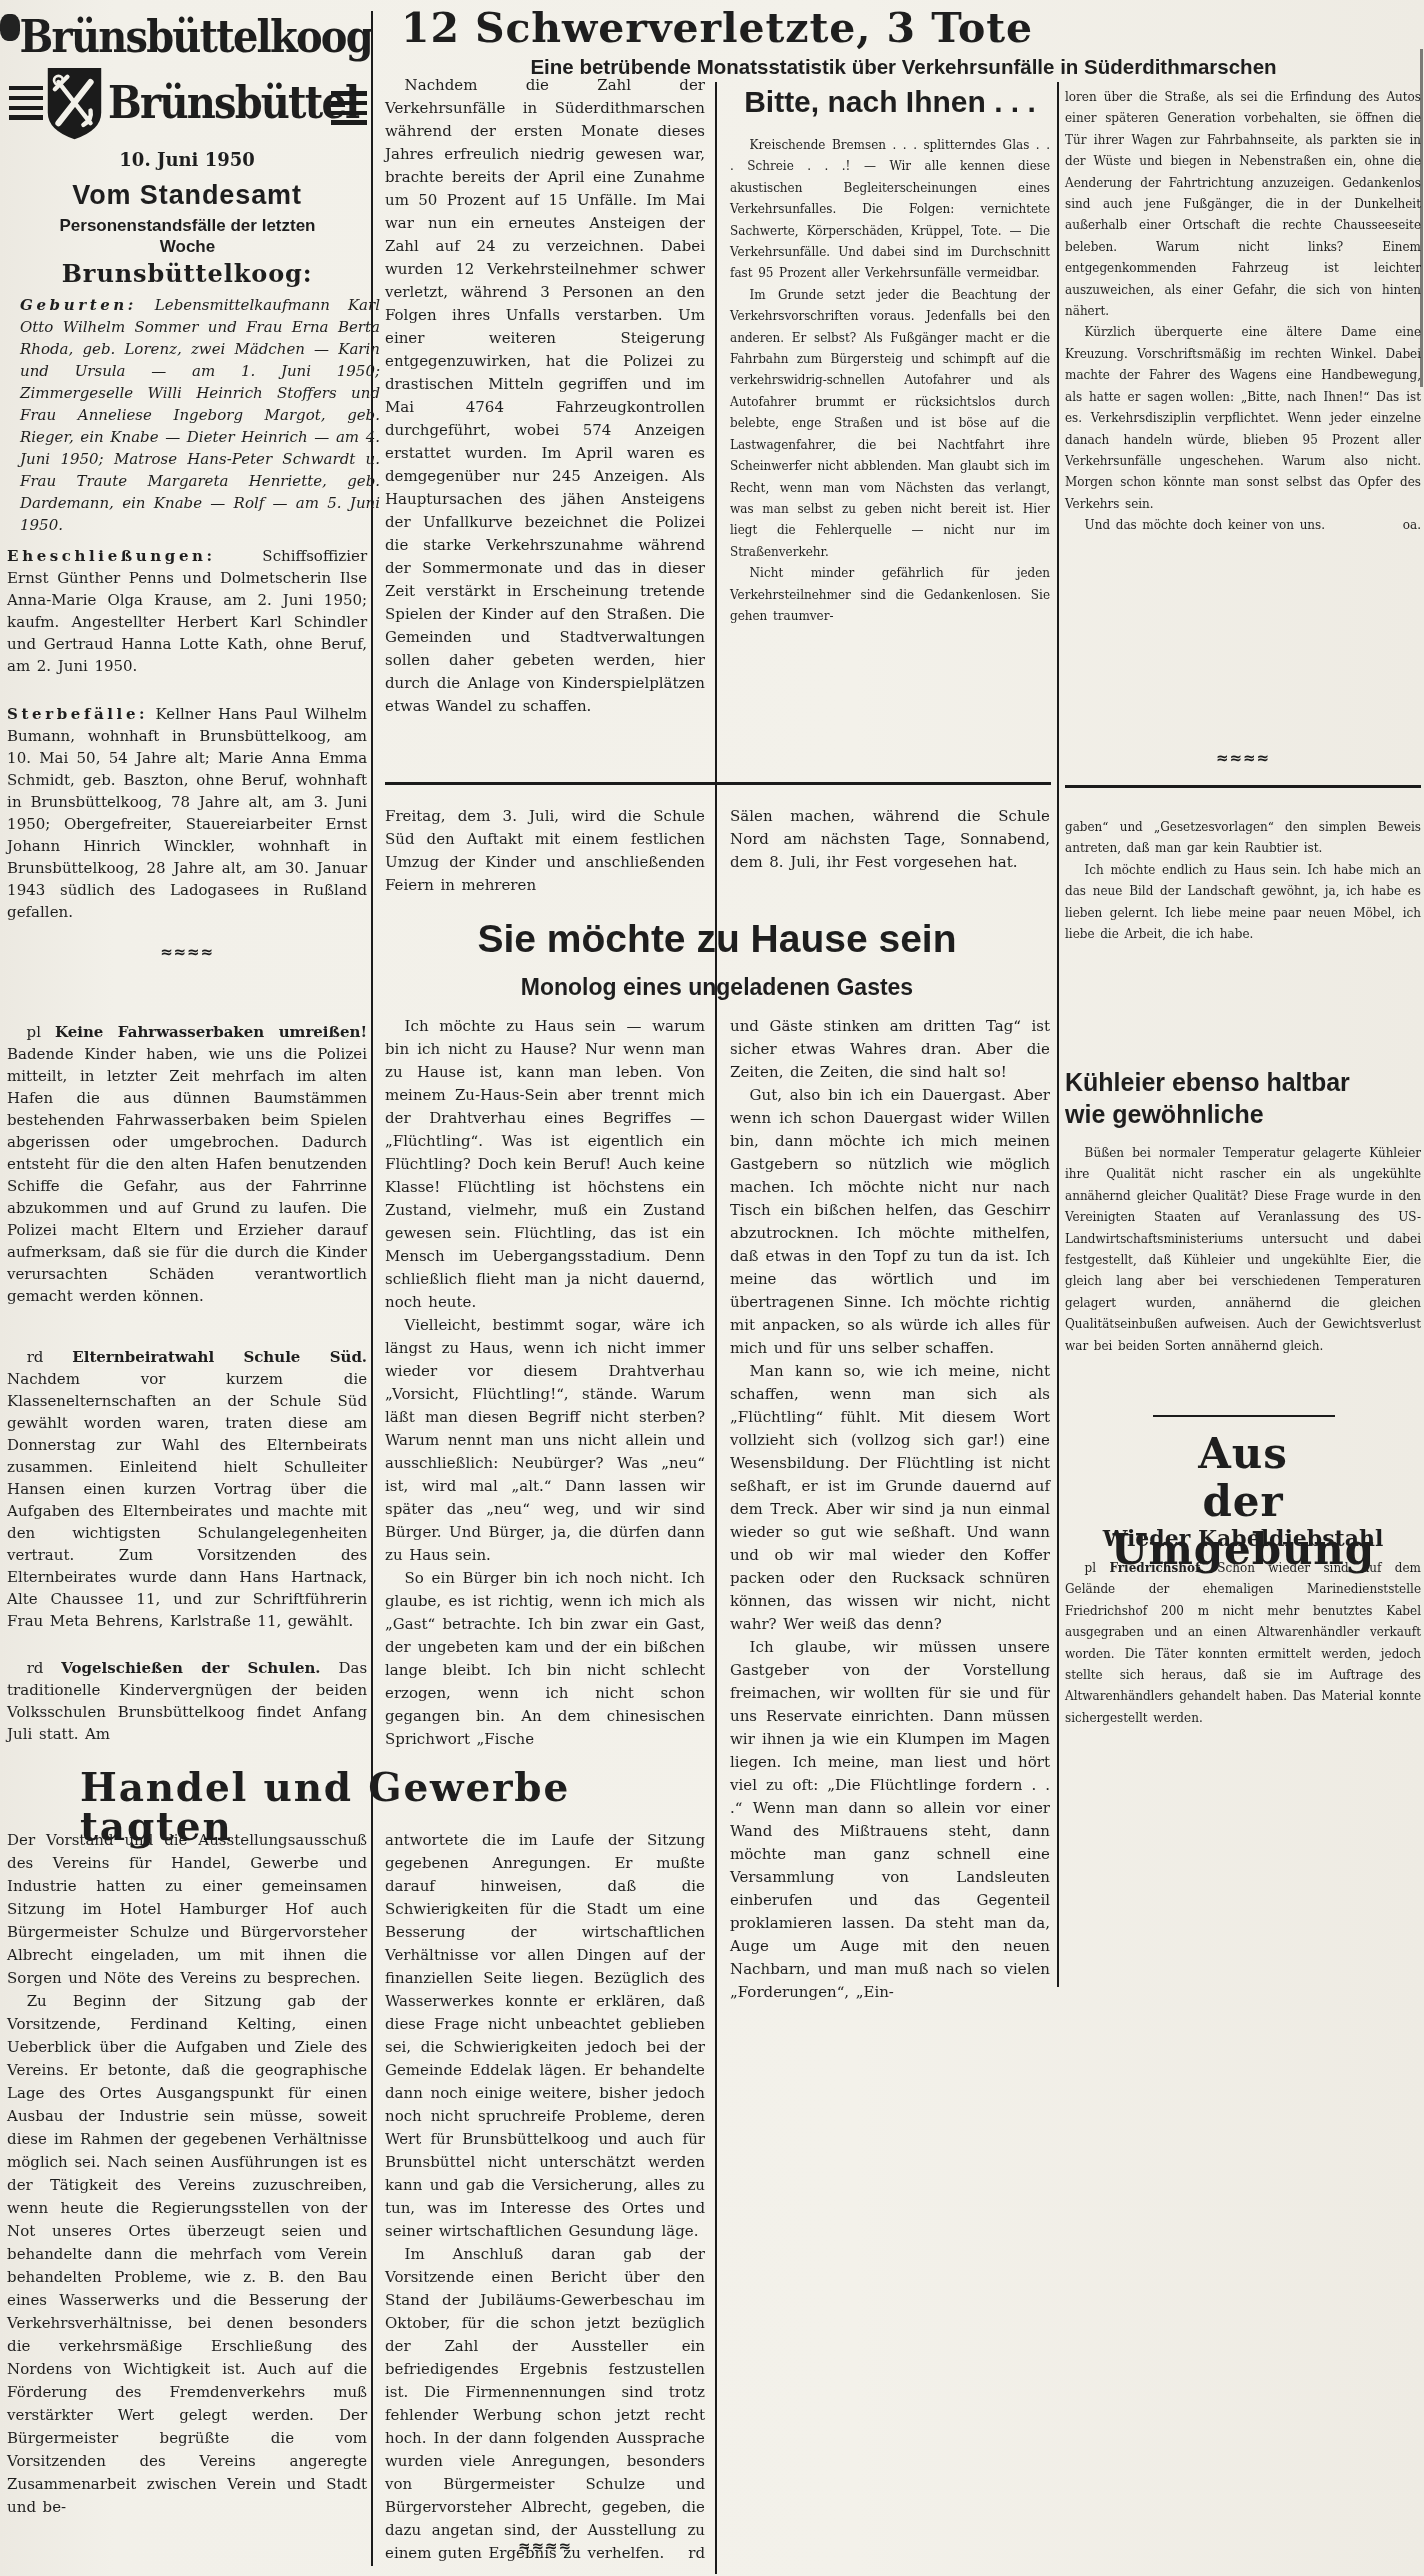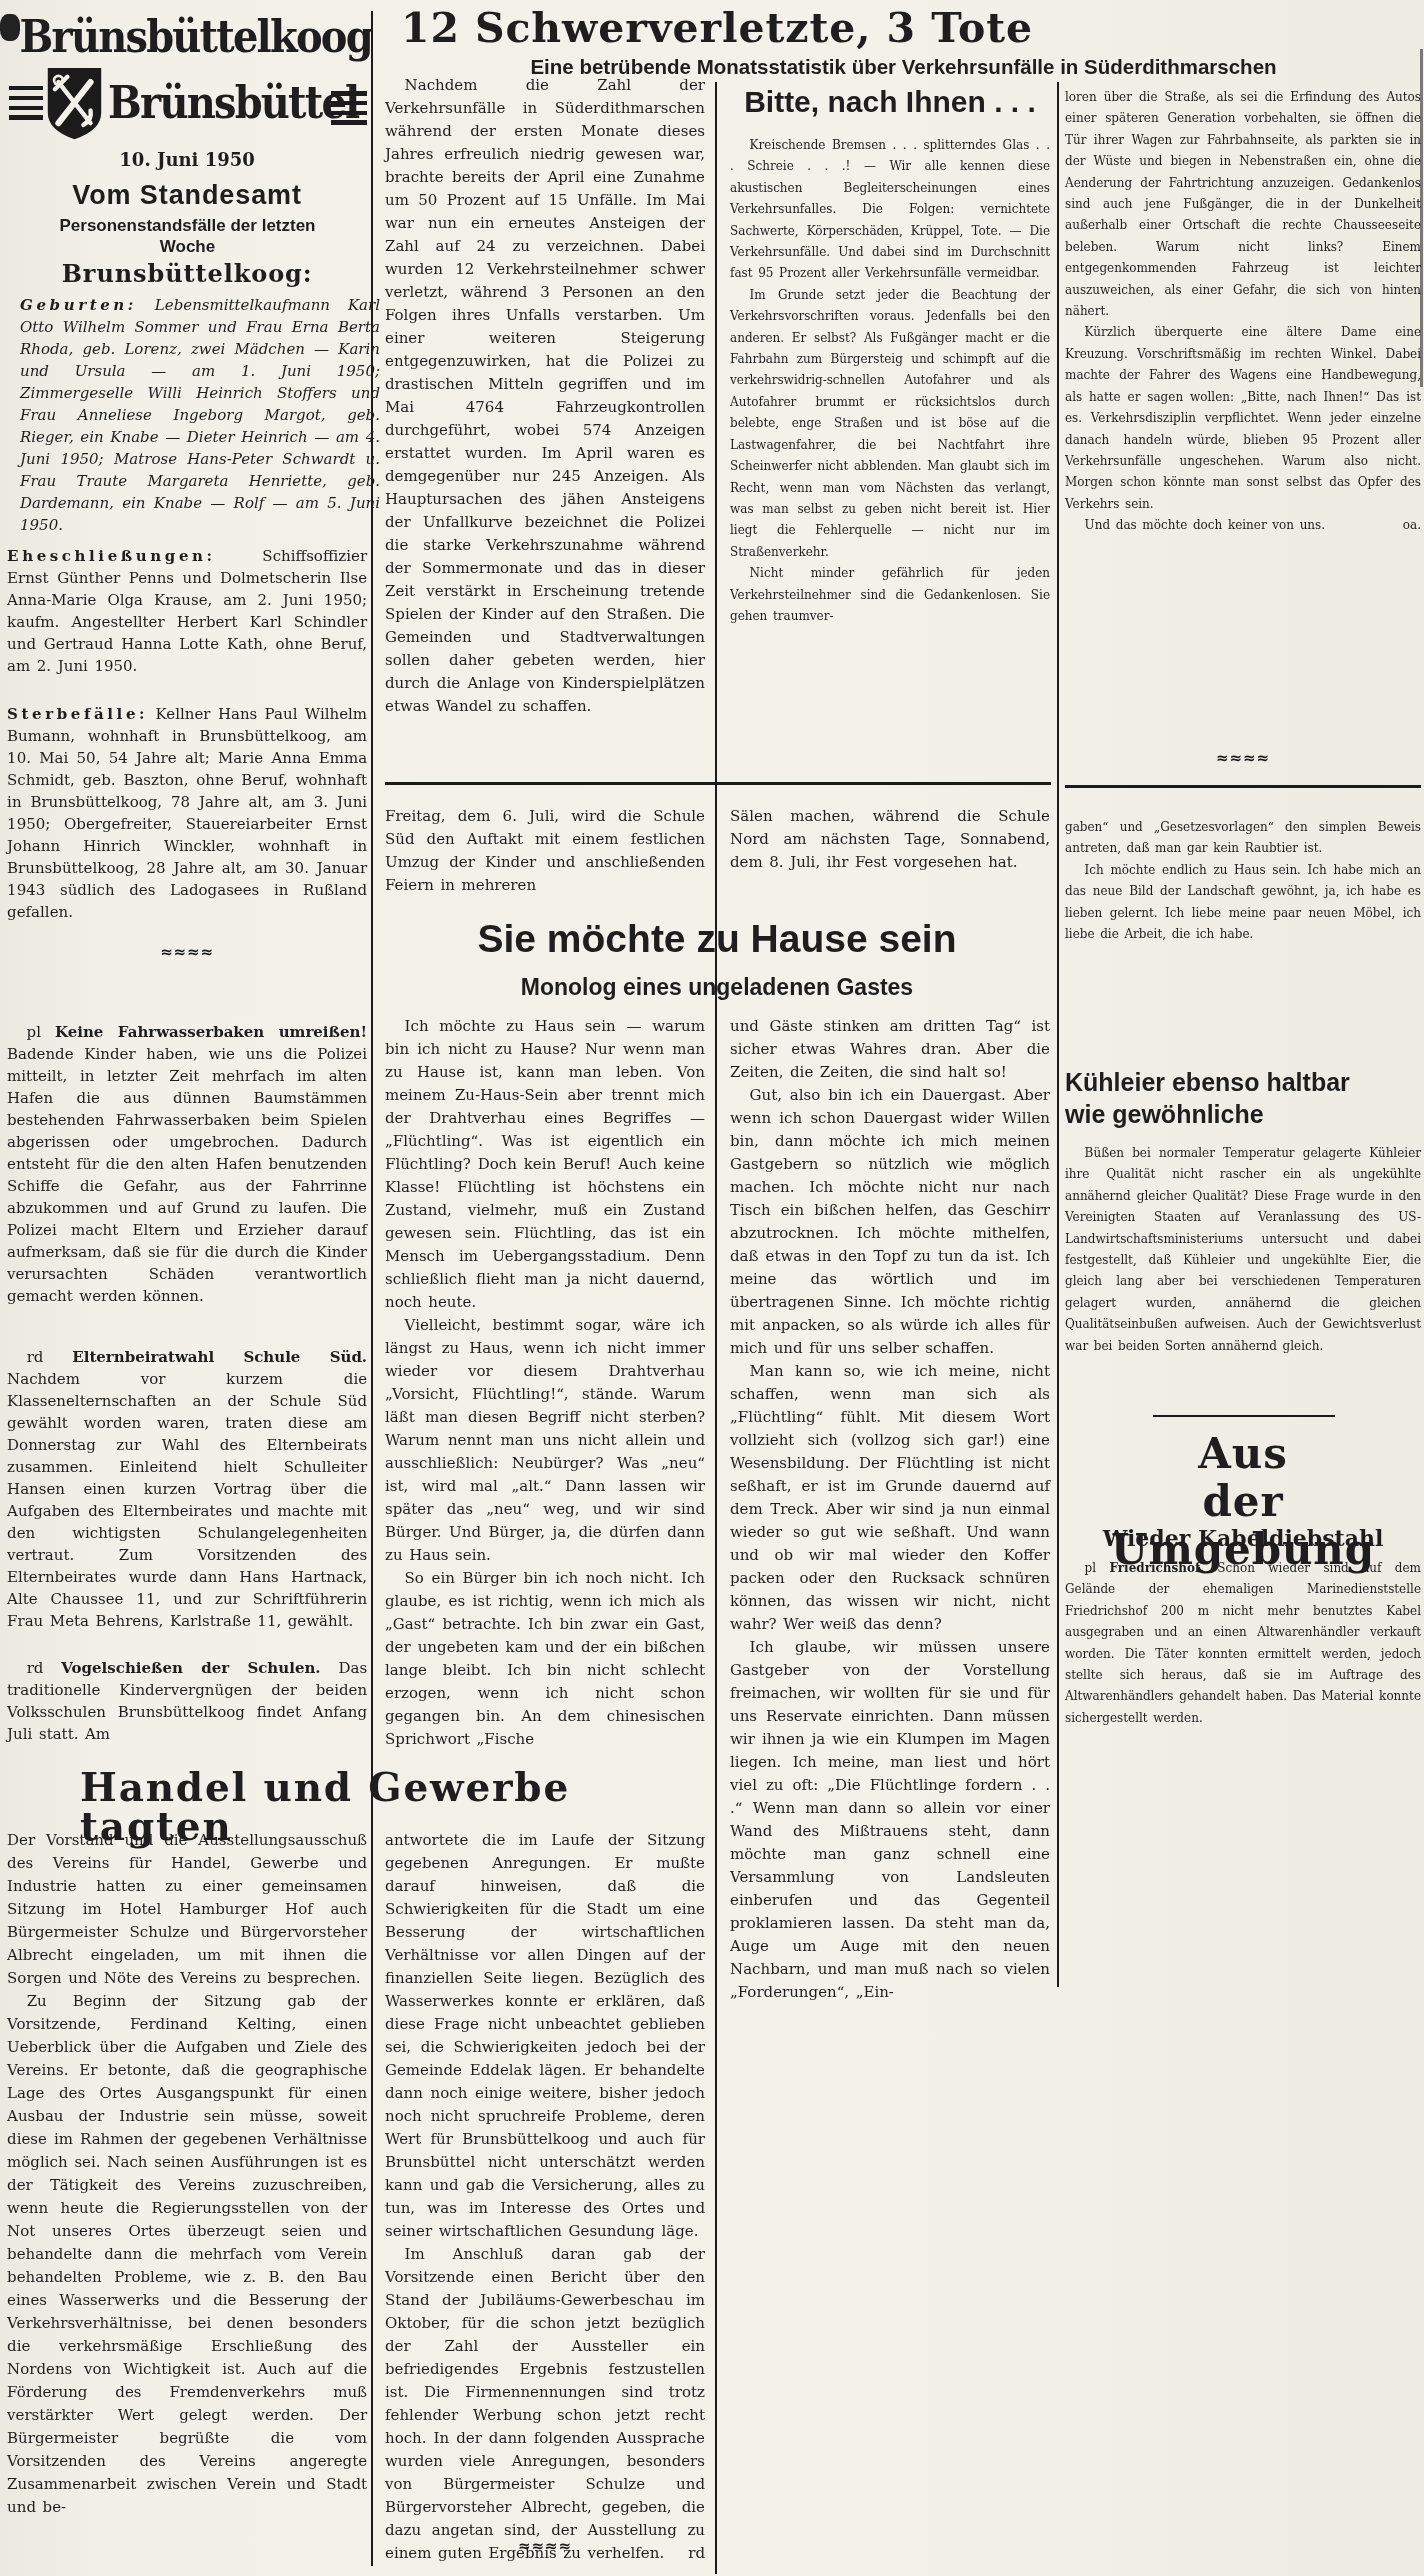--- a/index.html
+++ b/index.html
@@ -110,21 +110,21 @@
     <p>Nicht minder gefährlich für jeden Verkehrsteilnehmer sind die Gedankenlosen. Sie gehen traumver-</p>
   </div>
   <div class="abs just b16" style="left:1065px;top:87px;width:356px;">
     <p class="ni">loren über die Straße, als sei die Erfindung des Autos einer späteren Generation vorbehalten, sie öffnen die Tür ihrer Wagen zur Fahrbahnseite, als parkten sie in der Wüste und biegen in Nebenstraßen ein, ohne die Aenderung der Fahrtrichtung anzuzeigen. Gedankenlos sind auch jene Fußgänger, die in der Dunkelheit außerhalb einer Ortschaft die rechte Chausseeseite beleben. Warum nicht links? Einem entgegenkommenden Fahrzeug ist leichter auszuweichen, als einer Gefahr, die sich von hinten nähert.</p>
     <p>Kürzlich überquerte eine ältere Dame eine Kreuzung. Vorschriftsmäßig im rechten Winkel. Dabei machte der Fahrer des Wagens eine Handbewegung, als hatte er sagen wollen: „Bitte, nach Ihnen!“ Das ist es. Verkehrsdisziplin verpflichtet. Wenn jeder einzelne danach handeln würde, blieben 95 Prozent aller Verkehrsunfälle ungeschehen. Warum also nicht. Morgen schon könnte man sonst selbst das Opfer des Verkehrs sein.</p>
     <p><span>Und das möchte doch keiner von uns.</span><span class="sigend">oa.</span></p>
   </div>
   <div class="abs squig" style="left:1065px;top:751px;width:356px;">≈≈≈≈</div>
 
   <div class="abs just b17" style="left:385px;top:805px;width:320px;">
-    <p class="ni">Freitag, dem 6. Juli, wird die Schule Süd den Auftakt mit einem festlichen Umzug der Kinder und anschließenden Feiern in mehreren</p>
+    <p class="ni">Freitag, dem 3. Juli, wird die Schule Süd den Auftakt mit einem festlichen Umzug der Kinder und anschließenden Feiern in mehreren</p>
   </div>
   <div class="abs just b17" style="left:730px;top:805px;width:320px;">
     <p class="ni">Sälen machen, während die Schule Nord am nächsten Tage, Sonnabend, dem 8. Juli, ihr Fest vorgesehen hat.</p>
   </div>
 
   <div class="abs h-mono" style="left:383px;top:919px;width:668px;">Sie möchte zu Hause sein</div>
   <div class="abs h-mono-sub" style="left:383px;top:976px;width:668px;">Monolog eines ungeladenen Gastes</div>
   <div class="abs just b17" style="left:385px;top:1015px;width:320px;">
     <p>Ich möchte zu Haus sein — warum bin ich nicht zu Hause? Nur wenn man zu Hause ist, kann man leben. Von meinem Zu-Haus-Sein aber trennt mich der Drahtverhau eines Begriffes — „Flüchtling“. Was ist eigentlich ein Flüchtling? Doch kein Beruf! Auch keine Klasse! Flüchtling ist höchstens ein Zustand, vielmehr, muß ein Zustand gewesen sein. Flüchtling, das ist ein Mensch im Uebergangsstadium. Denn schließlich flieht man ja nicht dauernd, noch heute.</p>
     <p>Vielleicht, bestimmt sogar, wäre ich längst zu Haus, wenn ich nicht immer wieder vor diesem Drahtverhau „Vorsicht, Flüchtling!“, stände. Warum läßt man diesen Begriff nicht sterben? Warum nennt man uns nicht allein und ausschließlich: Neubürger? Was „neu“ ist, wird mal „alt.“ Dann lassen wir später das „neu“ weg, und wir sind Bürger. Und Bürger, ja, die dürfen dann zu Haus sein.</p>

